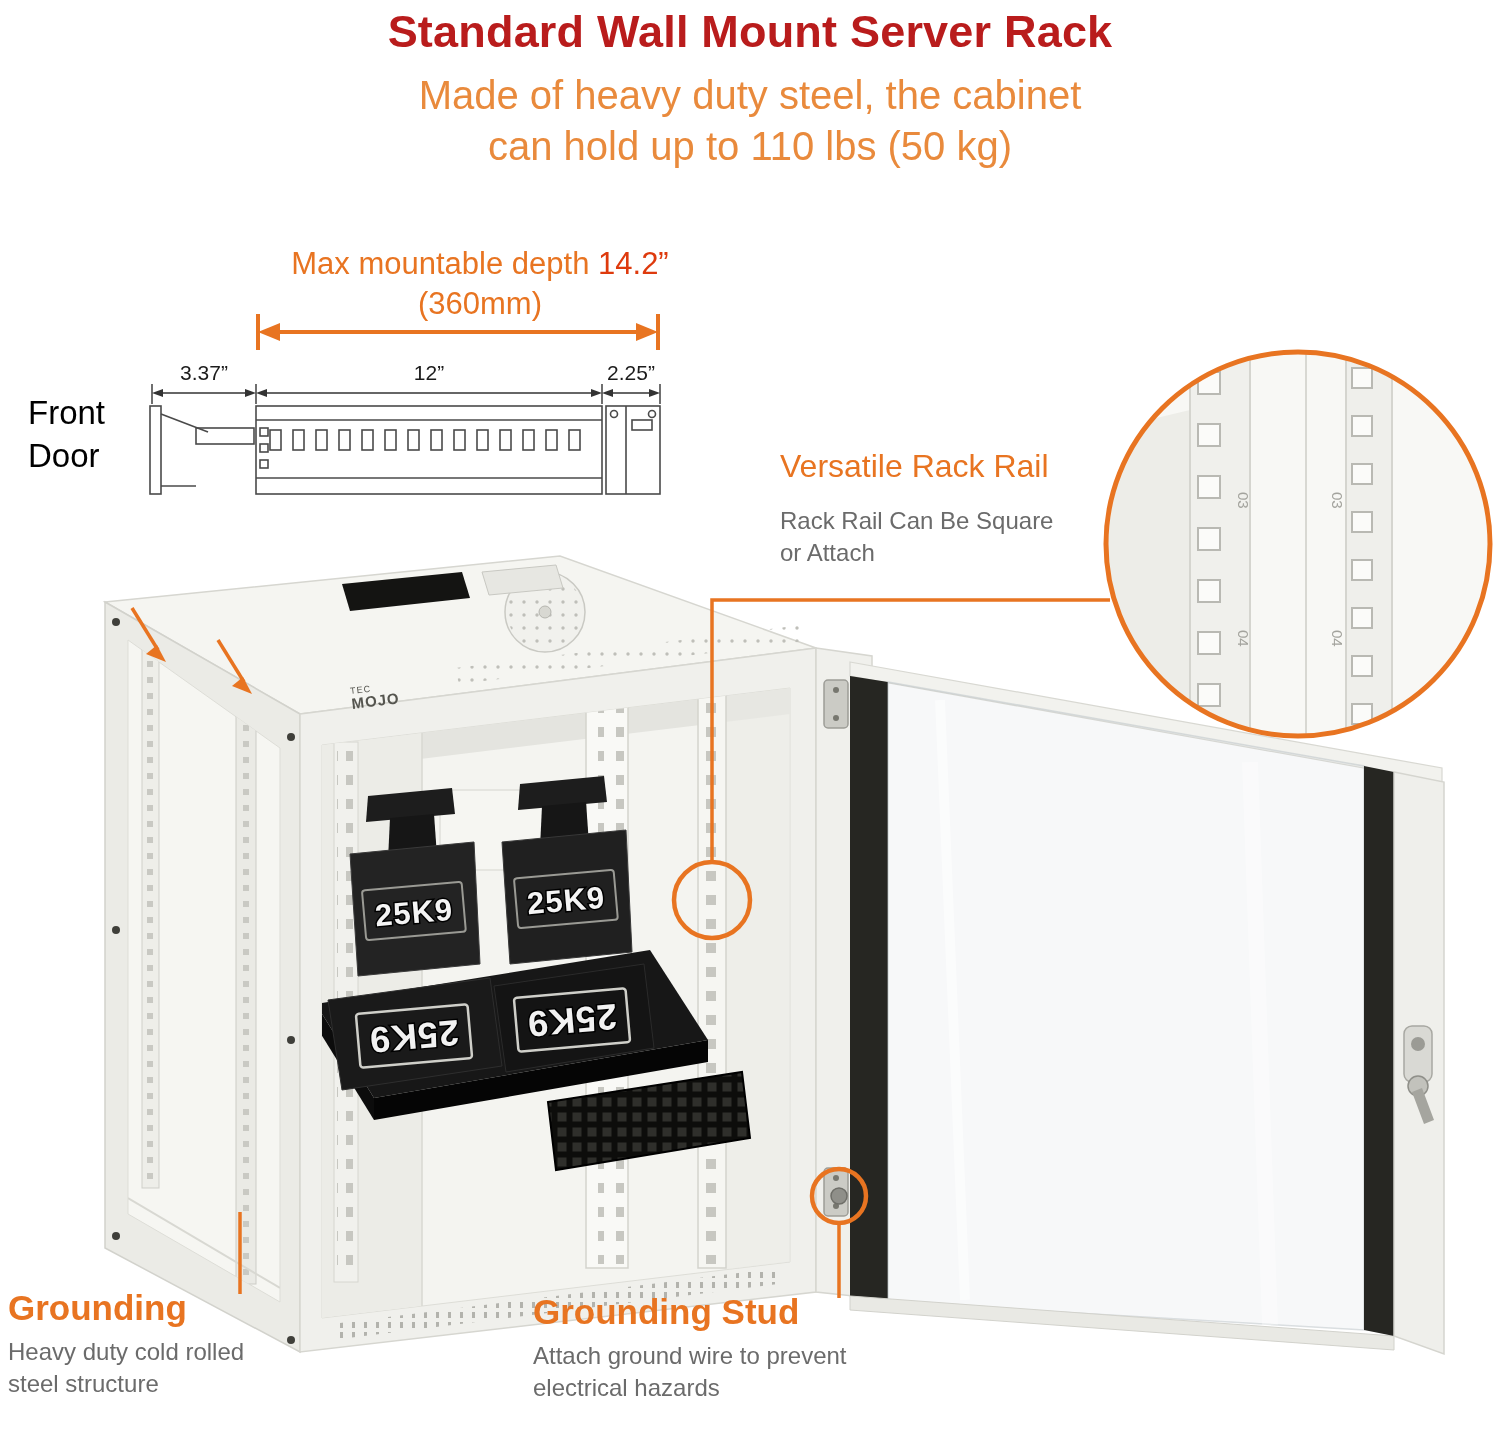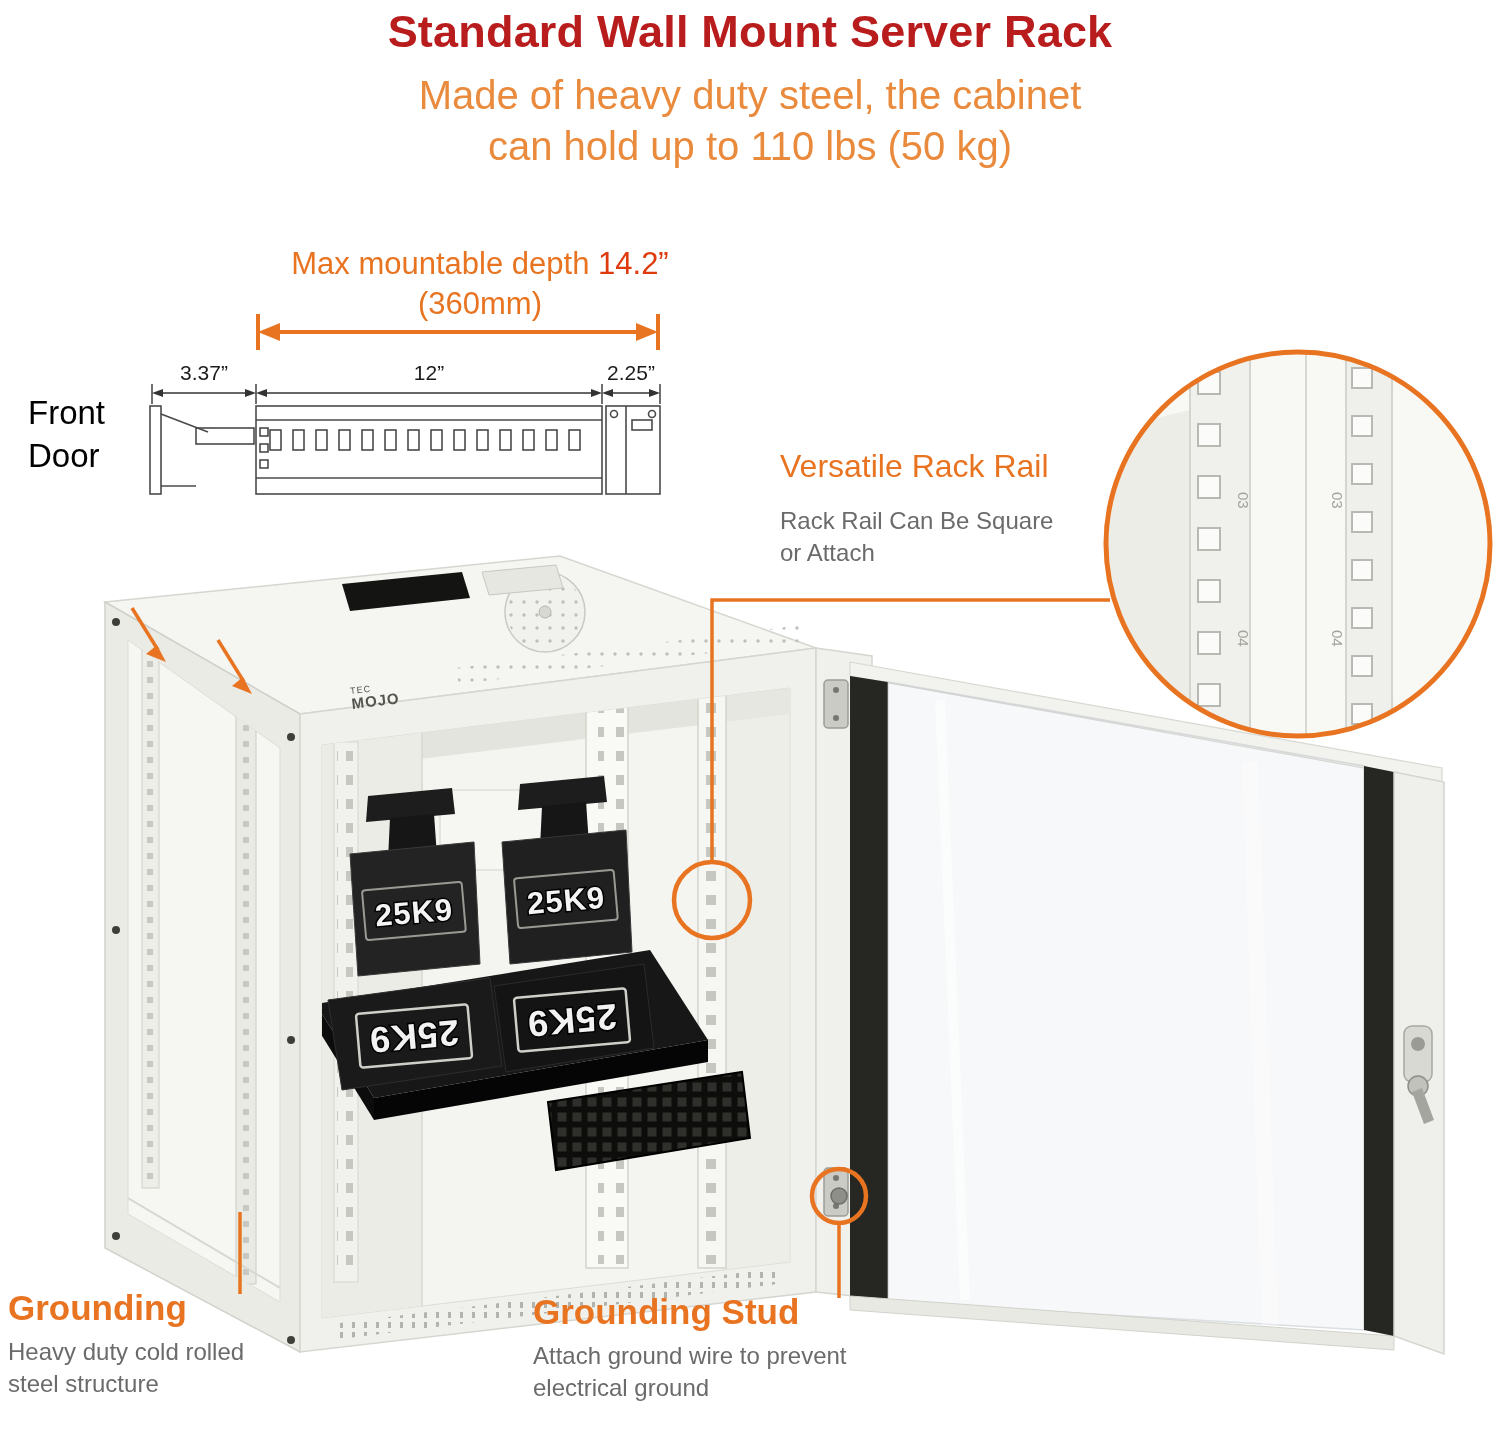--- a/index.html
+++ b/index.html
@@ -352,17 +352,17 @@
     <div class="c-desc">
       <div>Heavy duty cold rolled</div>
       <div>steel structure</div>
     </div>
   </div>
 
   <div class="abs grounding">
     <div class="c-title">Grounding Stud</div>
     <div class="c-desc">
       <div>Attach ground wire to prevent</div>
-      <div>electrical ground</div>
+      <div>electrical hazards</div>
     </div>
   </div>
 
 </div>
 
 </body></html>

